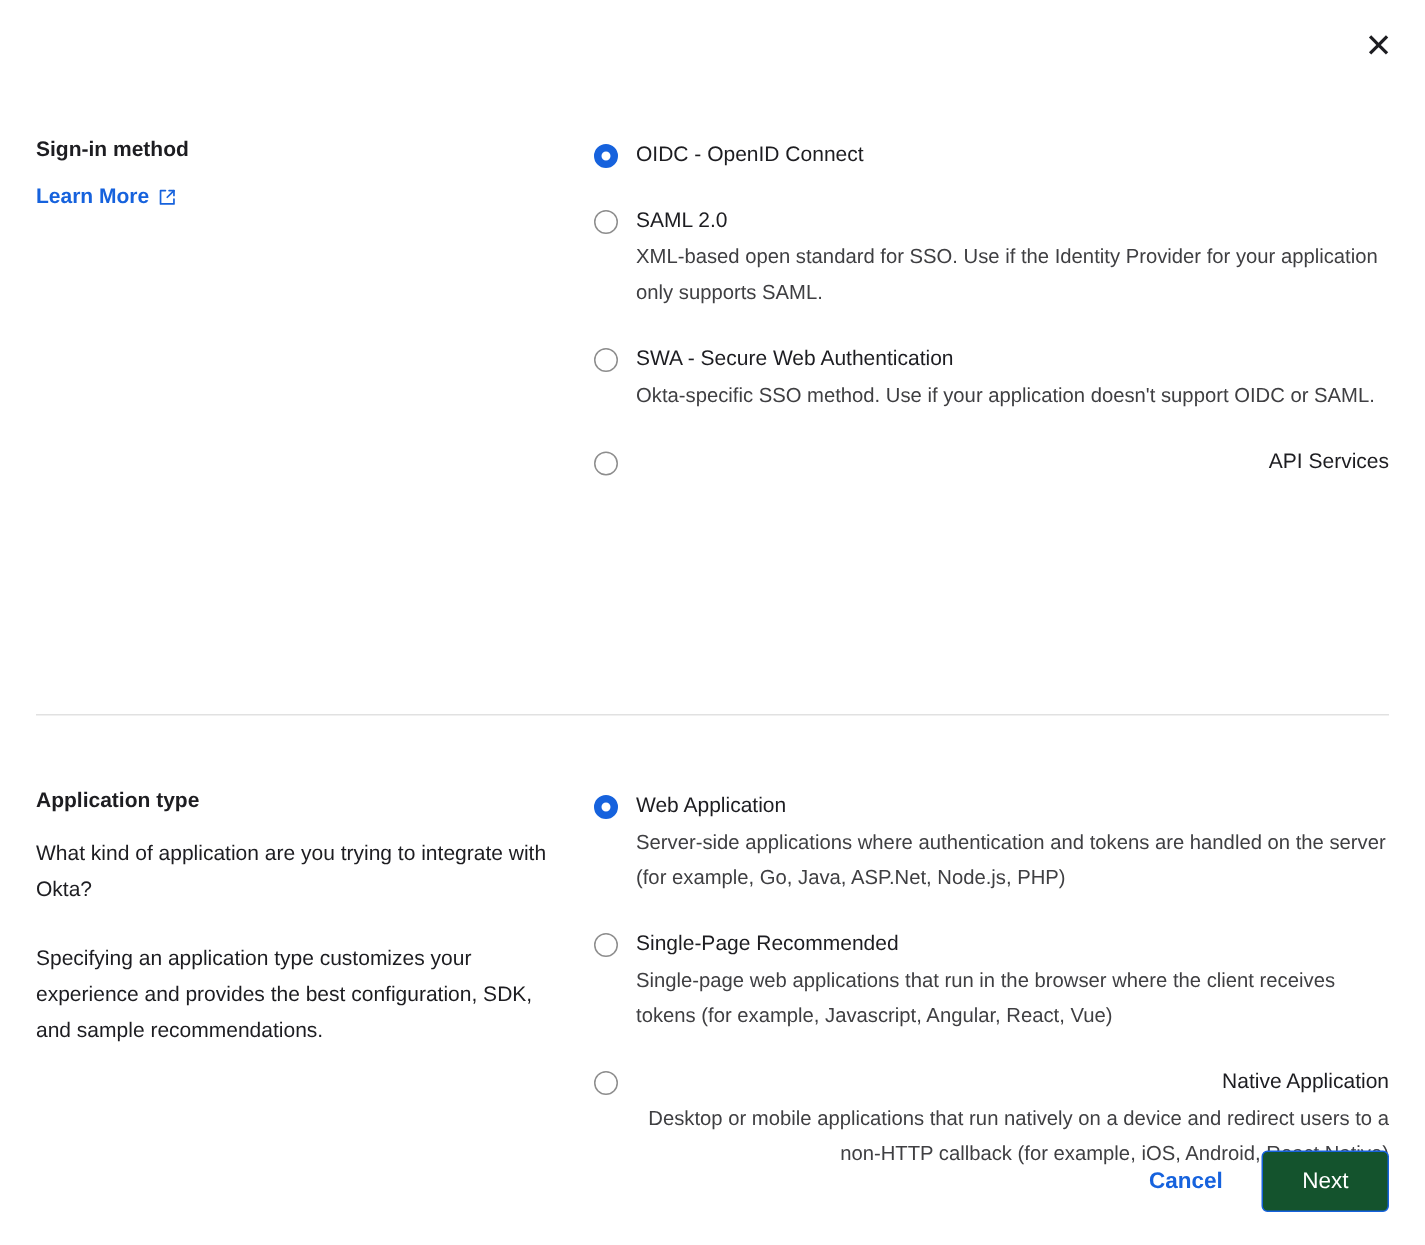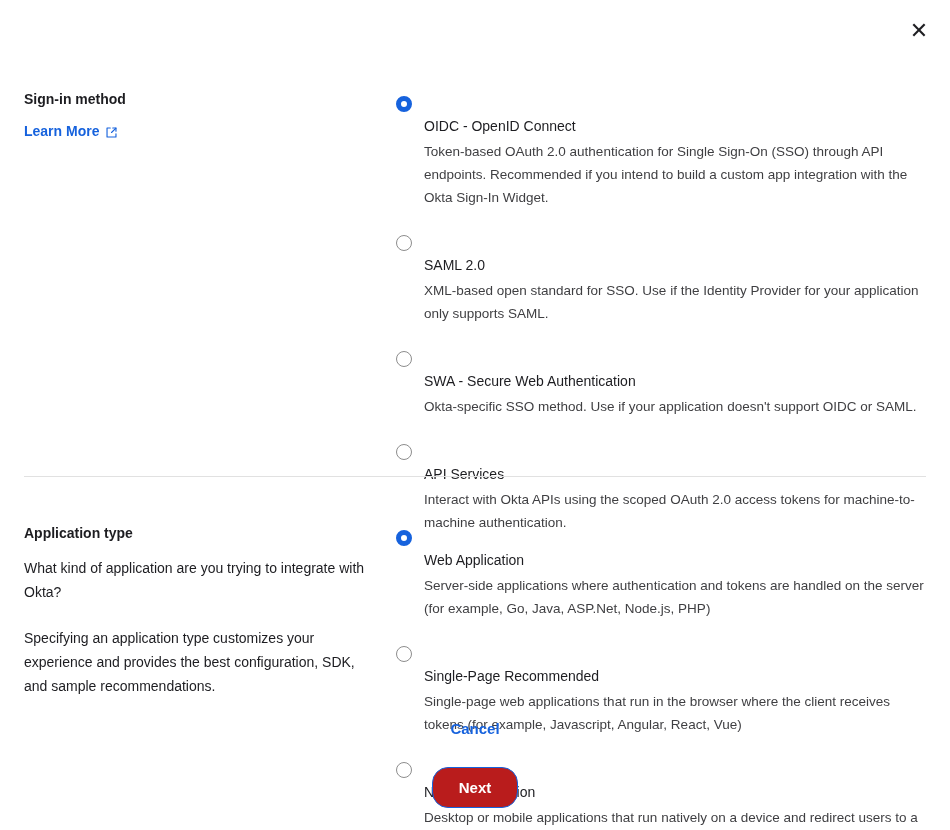--- a/index.html
+++ b/index.html
@@ -97,39 +97,39 @@
     cursor: pointer;
   }
   .ext-icon { display: inline-block; width: 13px; height: 13px; }
 
   .option {
     display: flex;
     align-items: flex-start;
     margin-bottom: 22px;
     cursor: pointer;
   }
-  .option:last-child { margin-bottom: 0; }
+  .option:last-child { margin-bottom: 0; text-align: right; }
 
   .radio {
     flex: 0 0 16px;
     width: 16px;
     height: 16px;
     border-radius: 50%;
     border: 1px solid #8d8d8d;
     background: #ffffff;
     margin-top: 4px;
     margin-right: 12px;
     position: relative;
   }
   .radio.checked {
     border: 5px solid #1662dd;
     background: #ffffff;
   }
 
-  .opt-body { flex: 1 1 auto; margin-top: 24px; }
+  .opt-body { flex: 1 1 auto; }
 
   .opt-label {
     font-size: 14px;
     color: #1d1d21;
     line-height: 1.55;
     display: block;
   }
 
   .opt-desc {
     font-size: 13.5px;
@@ -152,42 +152,41 @@
 
   .footer {
     position: absolute;
     left: 24px;
     right: 24px;
     bottom: 22px;
     display: flex;
     justify-content: flex-end;
     align-items: center;
     gap: 22px;
-    flex-direction: column;
   }
 
   .btn-cancel {
     background: transparent;
     border: none;
     font-family: "Liberation Sans", sans-serif;
     font-size: 15px;
     font-weight: 700;
     color: #1662dd;
     cursor: pointer;
     padding: 8px 4px;
   }
 
   .btn-next {
-    background: #b91c1c;
+    background: #14532d;
     border: 1px solid #1662dd;
-    border-radius: 16px;
+    border-radius: 4px;
     color: #ffffff;
     font-family: "Liberation Sans", sans-serif;
     font-size: 15px;
-    font-weight: 700;
+    font-weight: 400;
     padding: 11px 26px;
     cursor: pointer;
   }
 </style>
 </head>
 <body>
 
 <div class="modal">
 
   <button class="close-btn" aria-label="Close">✕</button>
@@ -206,21 +205,20 @@
           </svg>
         </span>
       </a>
     </div>
 
     <div class="right-col">
       <label class="option">
         <span class="radio checked"></span>
         <span class="opt-body">
           <span class="opt-label">OIDC - OpenID Connect</span>
-          <span class="opt-desc">Token-based OAuth 2.0 authentication for Single Sign-On (SSO) through API endpoints. Recommended if you intend to build a custom app integration with the Okta Sign-In Widget.</span>
         </span>
       </label>
 
       <label class="option">
         <span class="radio"></span>
         <span class="opt-body">
           <span class="opt-label">SAML 2.0</span>
           <span class="opt-desc">XML-based open standard for SSO. Use if the Identity Provider for your application only supports SAML.</span>
         </span>
       </label>
@@ -230,21 +228,20 @@
         <span class="opt-body">
           <span class="opt-label">SWA - Secure Web Authentication</span>
           <span class="opt-desc">Okta-specific SSO method. Use if your application doesn't support OIDC or SAML.</span>
         </span>
       </label>
 
       <label class="option">
         <span class="radio"></span>
         <span class="opt-body">
           <span class="opt-label">API Services</span>
-          <span class="opt-desc">Interact with Okta APIs using the scoped OAuth 2.0 access tokens for machine-to-machine authentication.</span>
         </span>
       </label>
     </div>
   </div>
 
   <hr class="divider">
 
   <div class="section" id="app-type-section">
     <div class="left-col">
       <div class="col-title">Application type</div>

